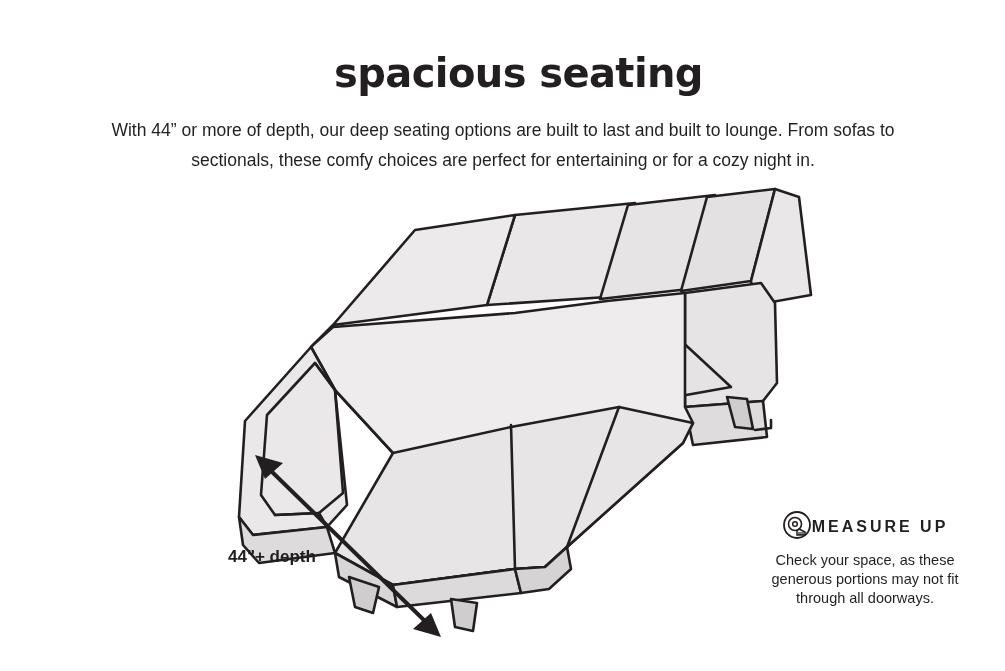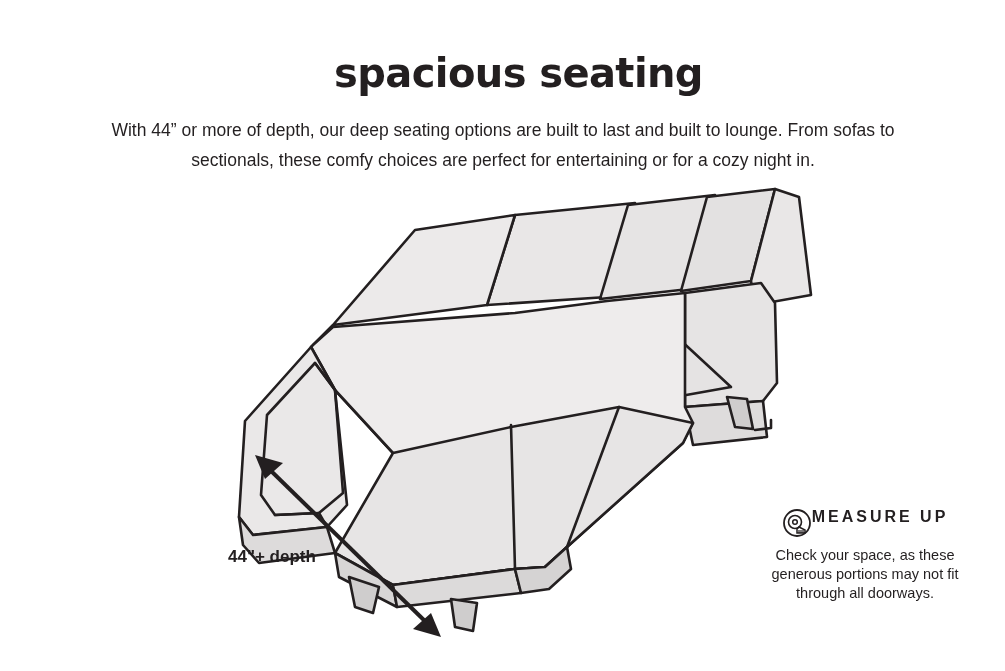--- a/index.html
+++ b/index.html
@@ -65,31 +65,33 @@
   }
   .measure-block {
     position: absolute;
     left: 745px;
     top: 508px;
     width: 240px;
     text-align: center;
   }
   .measure-head {
     display: flex;
+    align-items: center;
     justify-content: center;
     height: 38px;
   }
   .measure-title {
     font-size: 16px;
     font-weight: bold;
     letter-spacing: 3px;
     color: #231f20;
     font-family: "Liberation Sans", sans-serif;
   }
   .measure-note {
+    margin-top: 5px;
     font-size: 14.5px;
     line-height: 19px;
     color: #231f20;
     font-family: "Liberation Sans", sans-serif;
   }
 </style>
 </head>
 <body>
 
 <div class="page">

